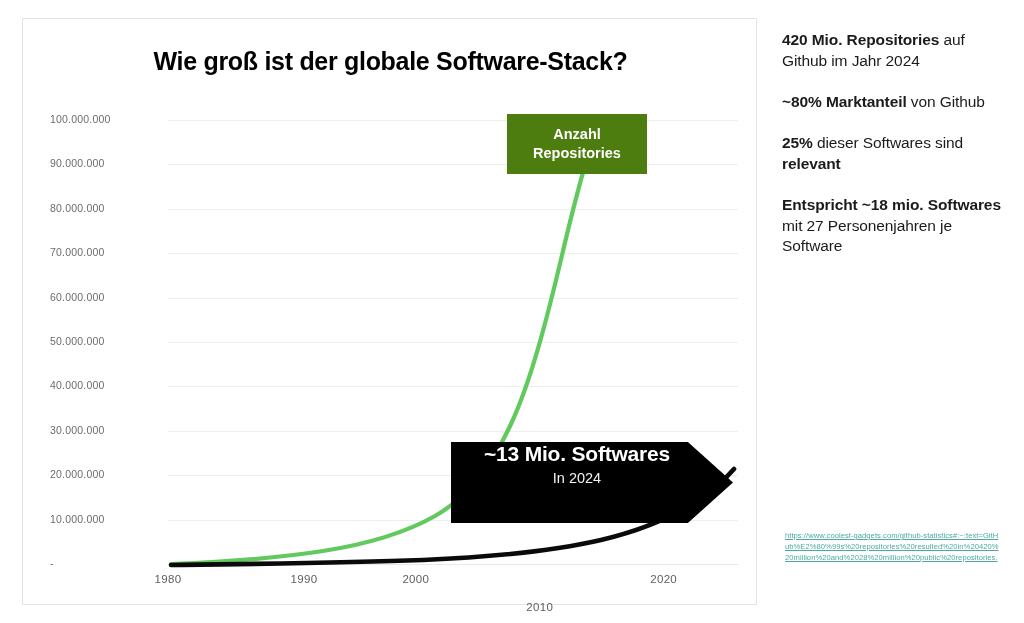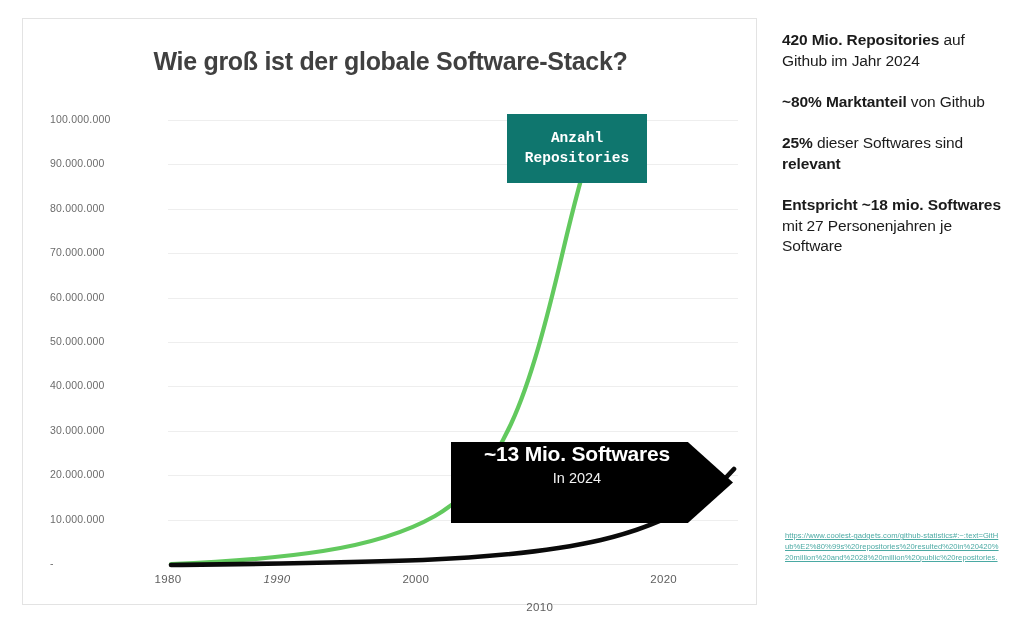--- a/index.html
+++ b/index.html
@@ -12,47 +12,46 @@
   #root{ position:relative; width:1024px; height:623px; background:#fff; }
 
   
   #chart-card{
     position:absolute; left:22px; top:18px; width:735px; height:587px;
     background:#ffffff; border:1px solid #e3e3e3;
   }
 
   #chart-title{
     position:absolute; left:0; top:28px; width:735px; text-align:center;
-    font-size:25px; font-weight:bold; color:#404040; letter-spacing:-0.3px;
+    font-size:25px; font-weight:bold; color:#000000; letter-spacing:-0.3px;
   }
 
   .gridline{ position:absolute; left:0; width:100%; height:1px; background:#eeeeee; }
   #axis-base{ position:absolute; left:145px; top:545px; width:570px; height:1px; background:#e8e8e8; }
 
   .ylabel{
     position:absolute; right:0; width:110px; text-align:left;
     font-size:10.5px; color:#6c6c6c; letter-spacing:0.2px;
   }
   #ylabels{ position:absolute; left:25px; top:0; width:112px; height:587px; }
 
   .xlabel{
     position:absolute; top:554px; width:80px; text-align:center;
     font-size:11.5px; color:#5e5e5e; letter-spacing:0.3px;
   }
 
   svg#curves{ position:absolute; left:0; top:0; width:735px; height:587px; overflow:visible; }
 
   
   #repo-label{
-    position:absolute; left:484px; top:95px; width:140px; height:69px;
-    background:#0f766e; display:flex; flex-direction:column;
+    position:absolute; left:484px; top:95px; width:140px; height:60px;
+    background:#4d7c0f; display:flex; flex-direction:column;
     align-items:center; justify-content:center;
     color:#ffffff; font-size:14.5px; font-weight:bold; line-height:1.32;
     text-align:center;
-    font-family:Liberation Mono, monospace;
   }
 
   
   #callout{
     position:absolute; left:428px; top:423px; width:282px; height:81px;
     background:#000000;
     clip-path: polygon(0 0, 84% 0, 100% 50%, 84% 100%, 0 100%);
     display:flex; flex-direction:column; align-items:center; justify-content:flex-start;
     padding-right:30px;
   }
@@ -102,21 +101,21 @@
         <div class="ylabel" style="top: 316px;">50.000.000</div>
         <div class="ylabel" style="top: 271.6px;">60.000.000</div>
         <div class="ylabel" style="top: 227.2px;">70.000.000</div>
         <div class="ylabel" style="top: 182.8px;">80.000.000</div>
         <div class="ylabel" style="top: 138.4px;">90.000.000</div>
         <div class="ylabel" style="top: 94px;">100.000.000</div>
       </div>
 
     <div id="xlabels">
         <div class="xlabel" style="left: 105px;">1980</div>
-        <div class="xlabel" style="left: 214px; font-style: italic;">1990</div>
+        <div class="xlabel" style="left: 241px;">1990</div>
         <div class="xlabel" style="left: 352.826px;">2000</div>
         <div class="xlabel" style="left: 476.739px; margin-top: 28px;">2010</div>
         <div class="xlabel" style="left: 600.652px;">2020</div>
       </div>
 
     <div id="axis-base"></div>
 
     <svg id="curves" viewBox="0 0 735 587">
 
       <path id="green-curve" fill="none" stroke="#62c95e" stroke-width="4.2" stroke-linecap="round" d="M148,545 C200,543 255,539 300,532 C345,525 382,514 412,497

